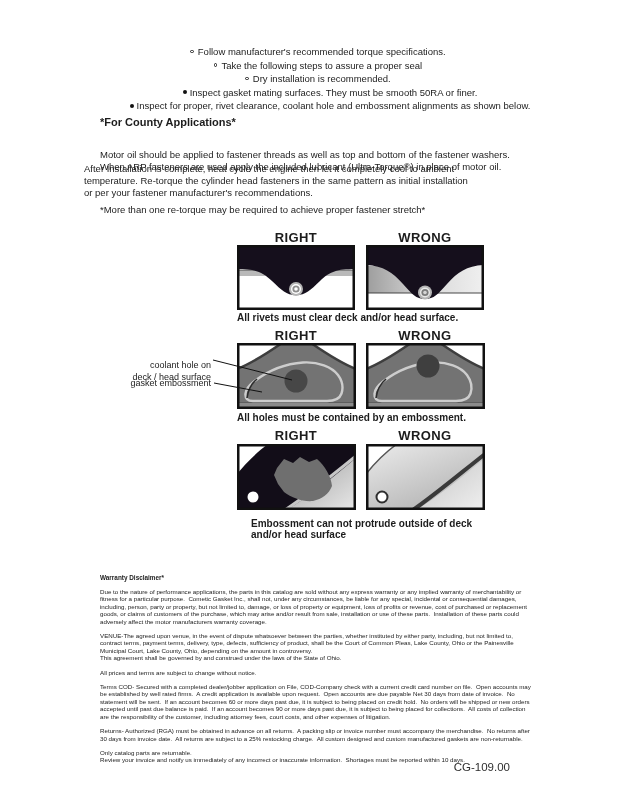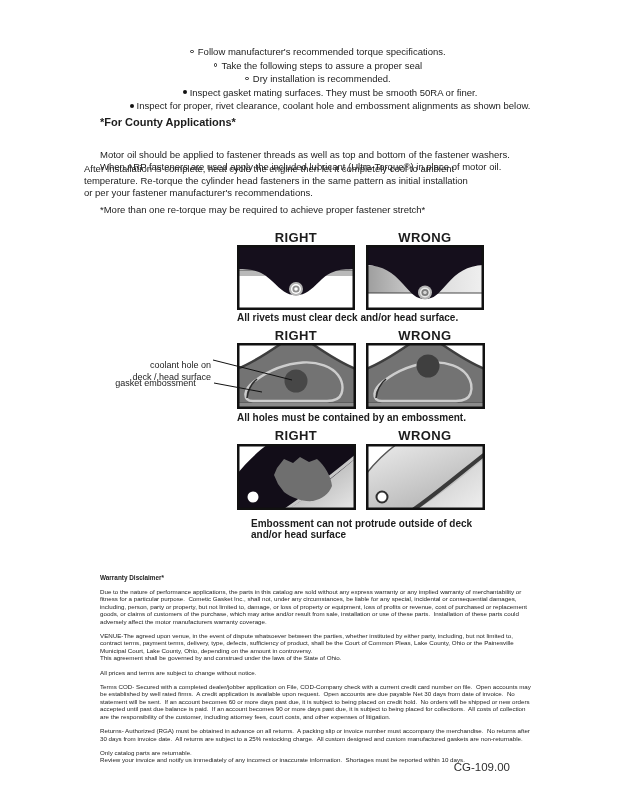--- a/index.html
+++ b/index.html
@@ -106,21 +106,21 @@
     <rect x="1.25" y="1.25" width="115.5" height="62.5" fill="none" stroke="#111" stroke-width="2.5"></rect>
   </svg>
 
   <div class="abs diag-caption" style="left:237px; top:312px;">All rivets must clear deck and/or head surface.</div>
 
   <div class="abs rw-label" style="left:237px; top:328px;">RIGHT</div>
   <div class="abs rw-label" style="left:366px; top:328px;">WRONG</div>
 
   <div class="abs annot-label" style="left:100px; top:353px; width:111px;margin-top:7px;">coolant hole on
 deck / head surface</div>
-  <div class="abs annot-label" style="left:100px; top:378px; width:111px;text-align:center;">gasket embossment</div>
+  <div class="abs annot-label" style="left:100px; top:378px; width:111px;">gasket embossment</div>
 
   <svg class="abs" style="left:237px; top:343px;" width="119" height="66" viewBox="0 0 119 66">
     <rect width="119" height="66" fill="#737373"></rect>
     <path d="M0,0 H45 C32,9 13,21 0,26 Z" fill="#ffffff"></path>
     <path d="M119,0 H74 C87,9 106,21 119,26 Z" fill="#ffffff"></path>
     <path d="M45,0 C32,9 13,21 0,26" stroke="#3e3e3e" stroke-width="2.5" fill="none"></path>
     <path d="M74,0 C87,9 106,21 119,26" stroke="#3e3e3e" stroke-width="2.5" fill="none"></path>
     <rect x="0" y="59.5" width="119" height="6.5" fill="#8b8b8b"></rect>
     <line x1="0" y1="59.5" x2="119" y2="59.5" stroke="#565656" stroke-width="0.8"></line>
     <path d="M16,58 C10.5,58 8,55.5 8.5,50.5 C9,46 12,42.5 17,38.5 C32,27 50,20.5 66,19.5 C81,18.5 95,24 101,32 C105,37.5 106.5,44.5 104.5,50.5 C102.5,56.5 97,58 90,58 Z" fill="none" stroke="#cdcdcd" stroke-width="2.4"></path>

